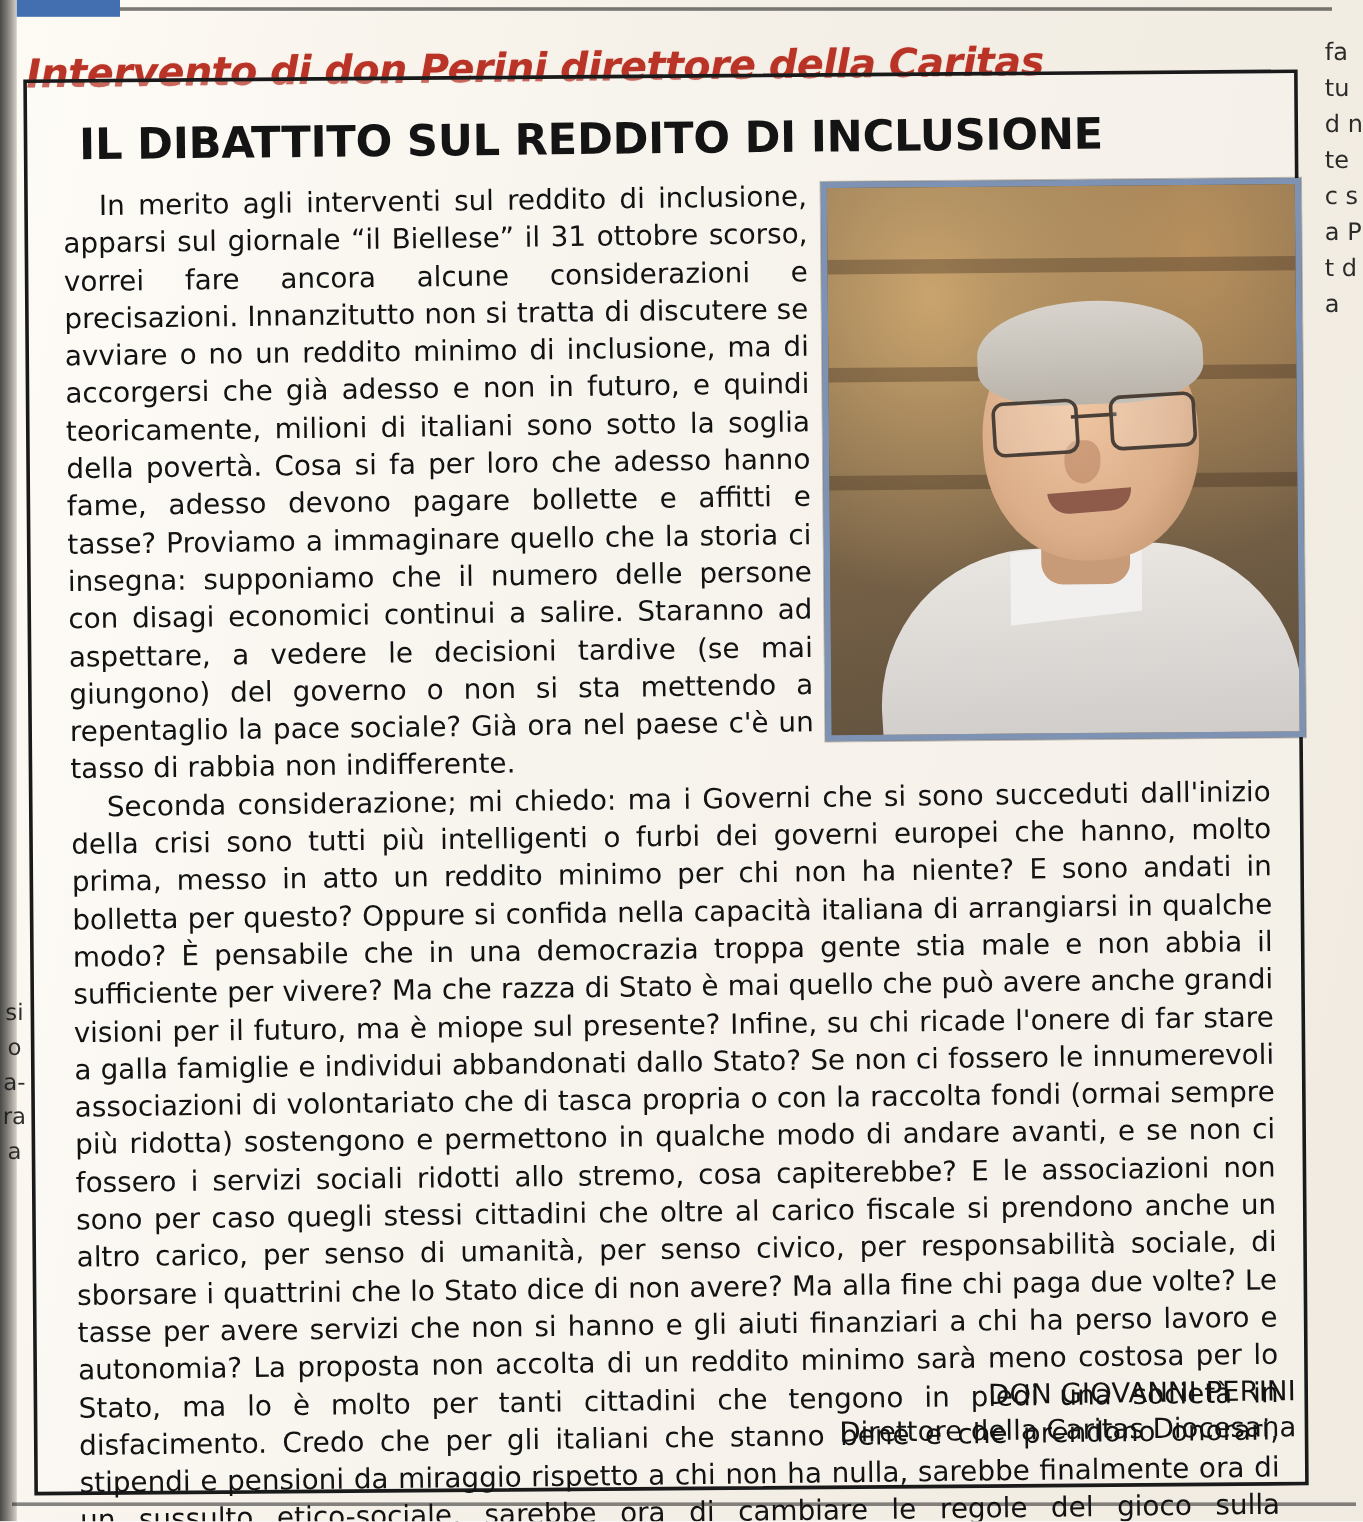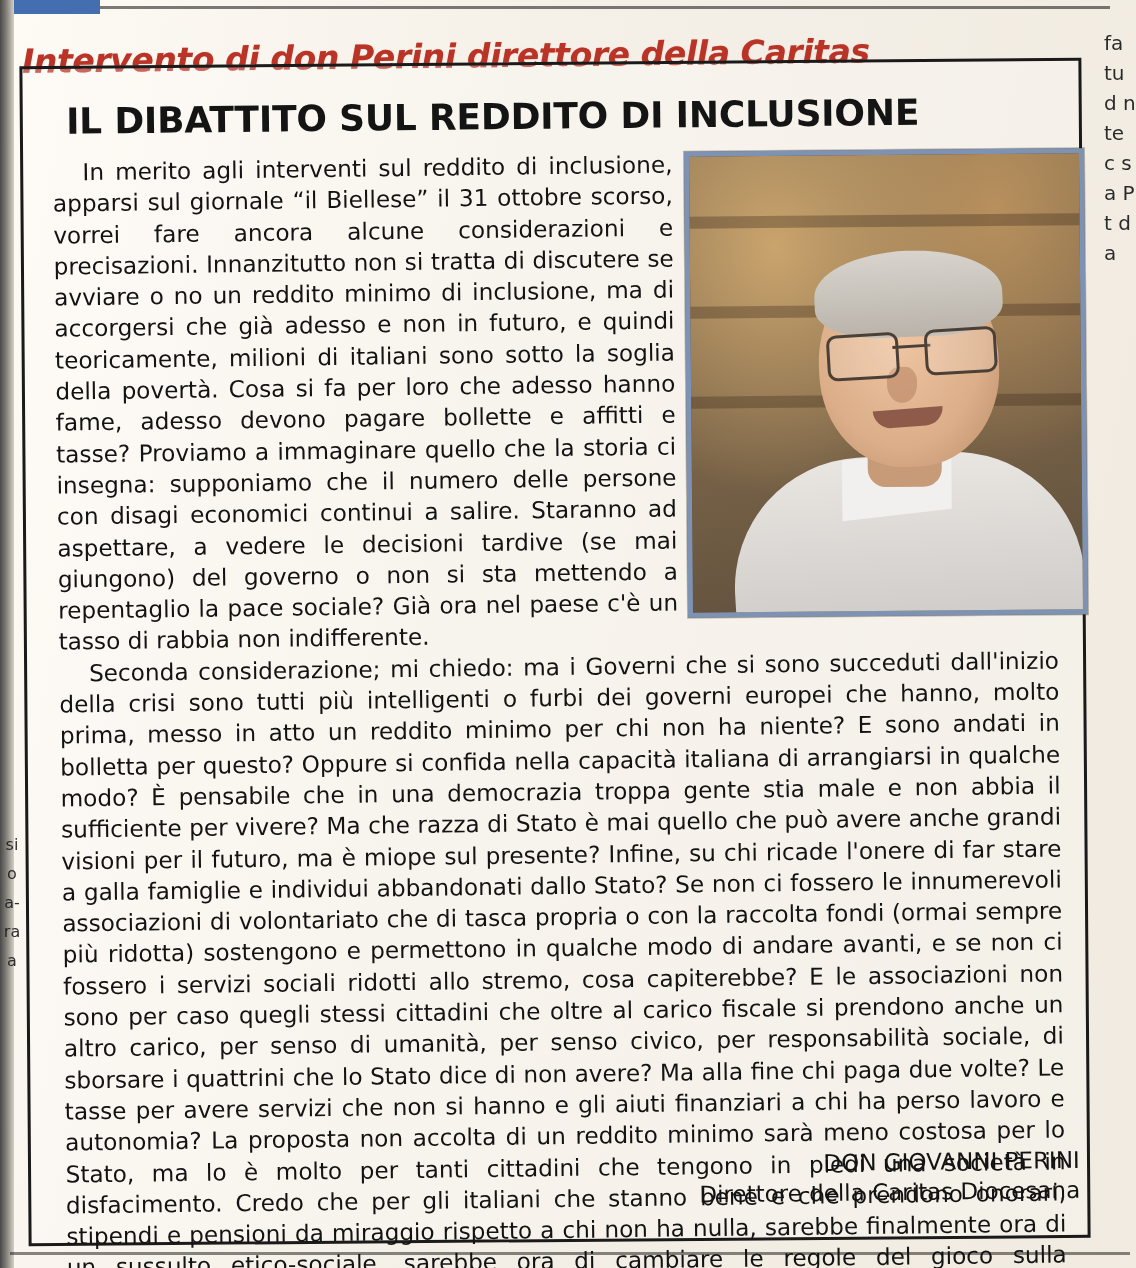--- a/index.html
+++ b/index.html
@@ -265,21 +265,21 @@
     opacity: .92;
   }
   
   #left-col {
     position: absolute;
     left: 0px;
     top: 830px;
     width: 24px;
     height: 420px;
     font-family: "DejaVu Sans", sans-serif;
-    font-size: 16px;
+    font-size: 19px;
     line-height: 29px;
     color: #1a1a1a;
     overflow: hidden;
     opacity: .9;
     text-align: center;
   }
   #bottom-rule {
     position: absolute;
     left: 10px;
     top: 1252px;

